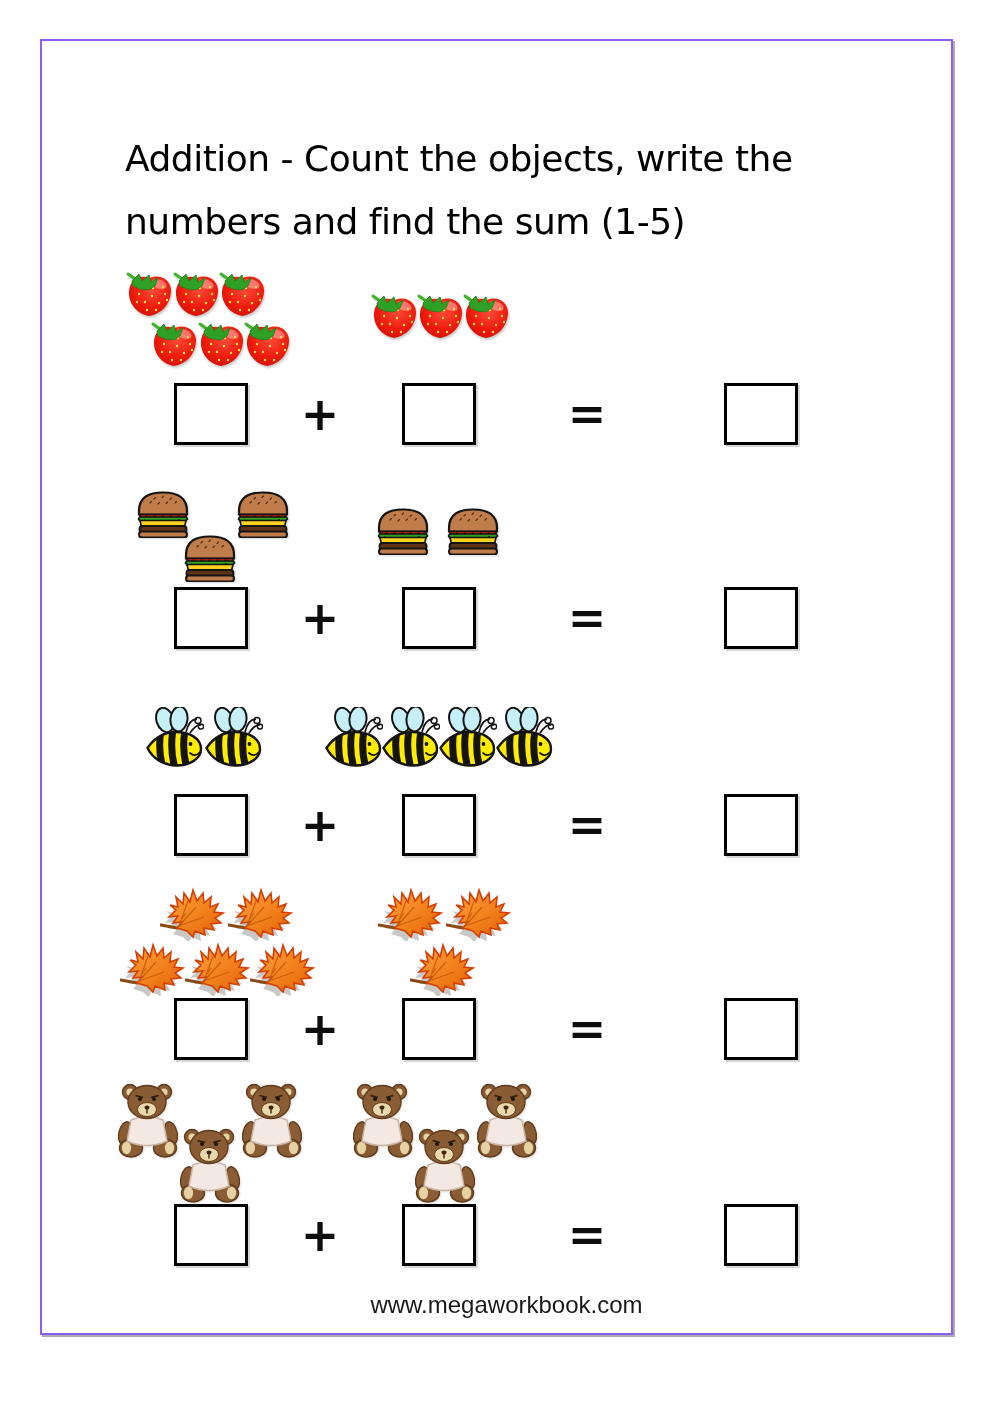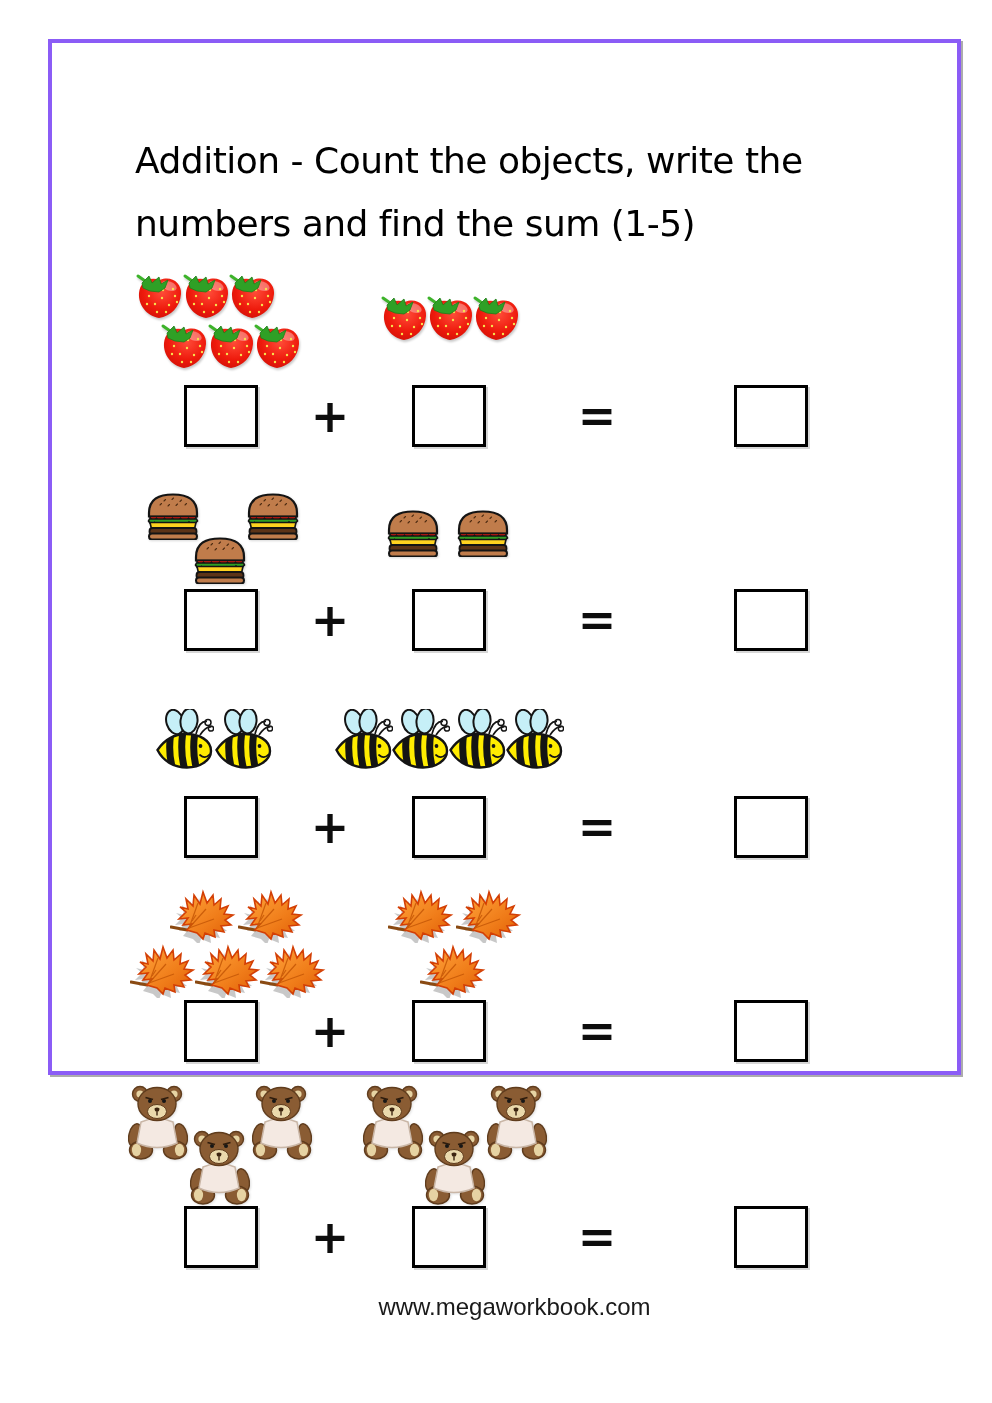--- a/index.html
+++ b/index.html
@@ -1,19 +1,19 @@
 <!DOCTYPE html>
 <html><head>
 <meta charset="utf-8">
 <style>
   html,body{margin:0;padding:0;background:#ffffff;}
   body{width:992px;height:1403px;position:relative;font-family:"DejaVu Sans",sans-serif;overflow:hidden;}
 
-  .page{position:absolute;left:48px;top:39px;width:913px;height:1036px;background:#fff;
-        border:4px solid #8b5cf6;box-shadow:2px 2px 0 rgba(70,70,70,.45);box-sizing:border-box;}
+  .page{position:absolute;left:40px;top:39px;width:913px;height:1296px;background:#fff;
+        border:2px solid #8b5cf6;box-shadow:2px 2px 0 rgba(70,70,70,.45);box-sizing:border-box;}
 
   .title{position:absolute;left:83px;top:86px;font-size:36px;line-height:63px;
          color:#000;font-weight:500;white-space:nowrap;letter-spacing:-0.5px;}
 
   .problem{position:static;}
   .group{position:absolute;}
   .obj{position:absolute;display:block;}
   .obj-strawberry{filter:drop-shadow(1px 2px 1px rgba(0,0,0,.22));}
   .obj-burger{filter:drop-shadow(1px 1px 1px rgba(0,0,0,.15));}
   .obj-teddy-bear{filter:drop-shadow(1px 1px 1px rgba(0,0,0,.12));}

